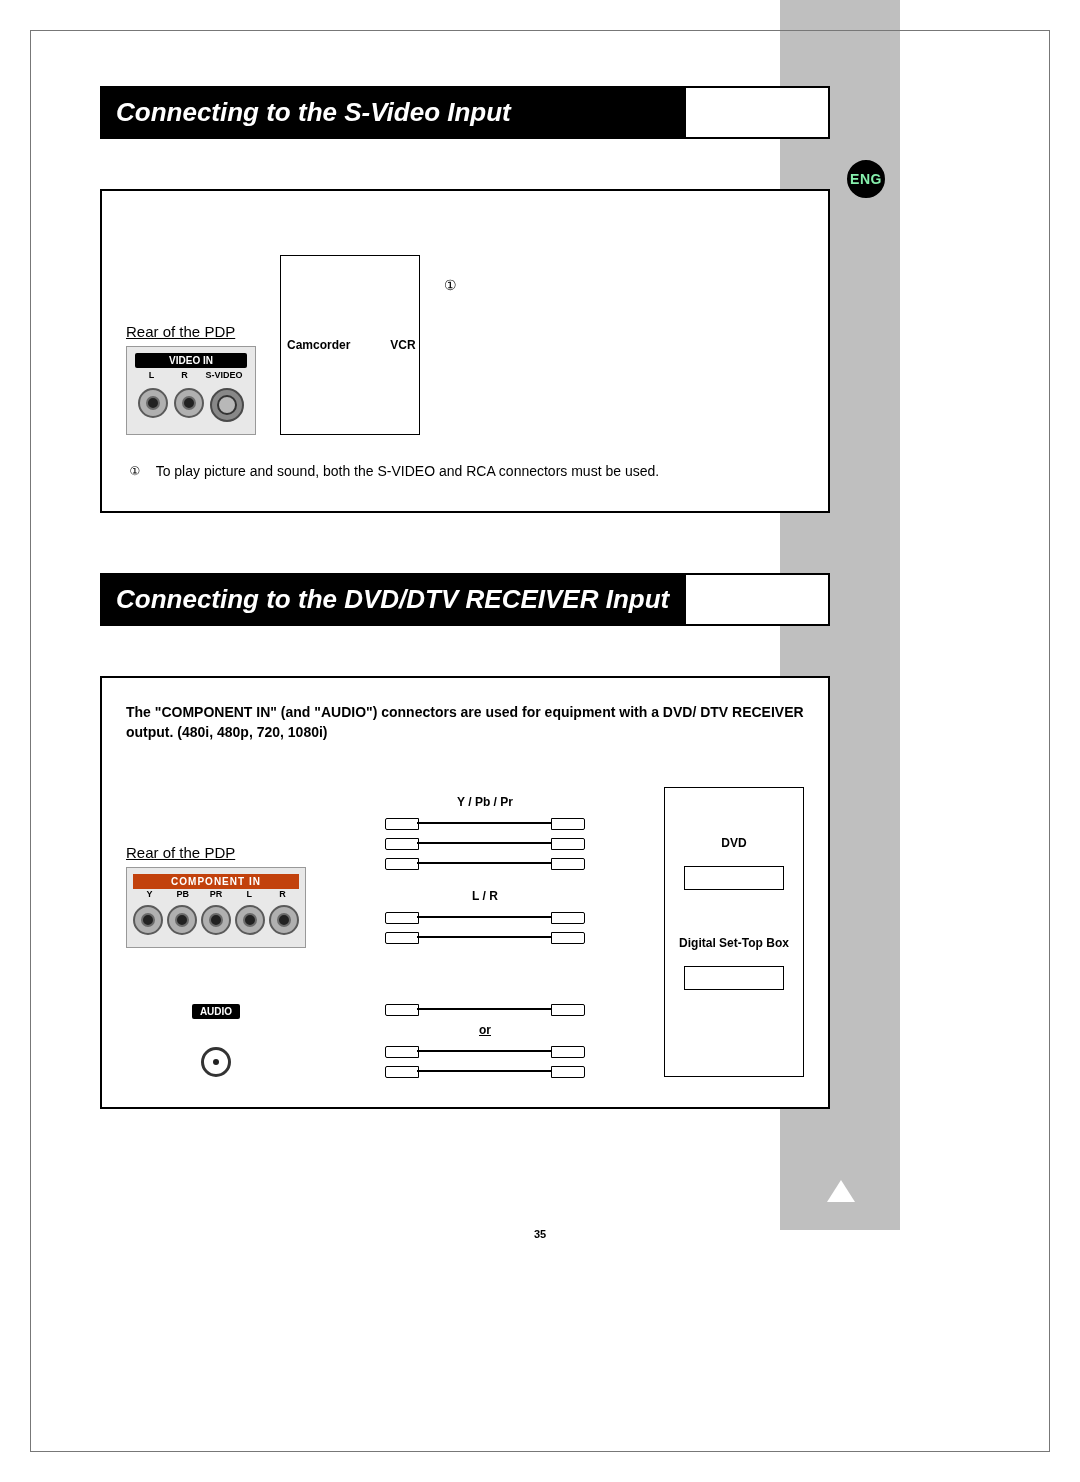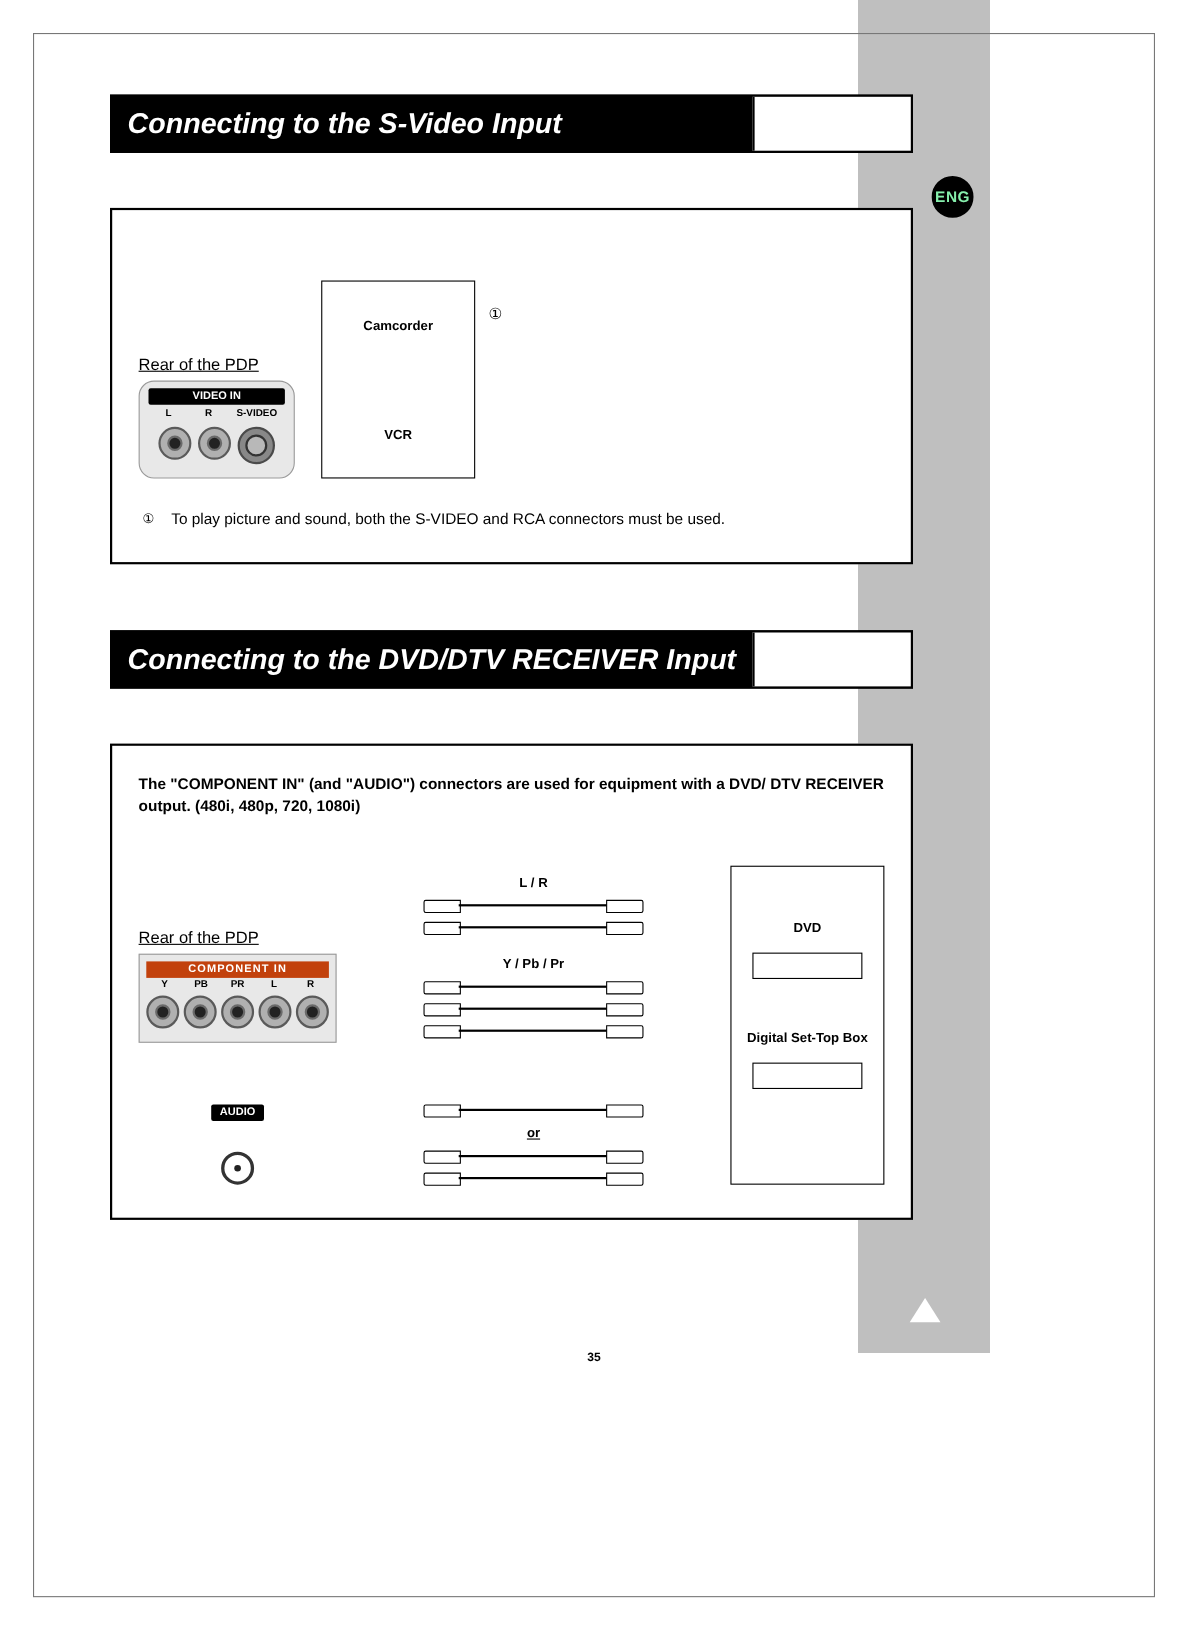--- a/index.html
+++ b/index.html
@@ -83,22 +83,21 @@
     gap:24px;
     margin-top:40px;
   }
   .panel-label {
     font-size:15px;
     text-decoration:underline;
     margin-bottom:6px;
   }
   
   .jack-panel {
-    width:142px;
-    border-radius:14px;
+    width:130px;
   }
   .videoin-hdr {
     background:#000; color:#fff;
     font-size:10px; font-weight:bold;
     text-align:center;
     padding:2px 0;
     border-radius:2px;
   }
   .jack-sublabels { display:flex; font-size:9px; font-weight:bold; }
   .jack-sub { flex:1; text-align:center; padding:2px 0;}
@@ -139,21 +138,21 @@
     background:#fff; border:1.5px solid #000;
   }
   .cable::before{ left:0; border-radius:2px 0 0 2px;}
   .cable::after{ right:0; border-radius:0 2px 2px 0;}
   .cable .wire {
     position:absolute; left:32px; right:32px; top:5px; height:2px; background:#000;
   }
   .device-box {
     width:140px; border:1.5px solid #000; padding:10px 6px;
     text-align:center; font-size:12px; font-weight:bold;
-    display:flex; flex-direction:column; gap:40px;
+    display:flex; flex-direction:row; gap:40px;
     align-items:center; min-height:180px; justify-content:space-around;
   }
   .note-row { margin-top:28px; font-size:14px; }
   .circ-num {
     display:inline-flex; width:18px; height:18px; border-radius:50%;
     border:1.5px solid #000; align-items:center; justify-content:center;
     font-size:12px; margin-right:8px; position:relative; top:-1px;
   }
   .mark-1 {
     position:absolute; font-size:14px;
@@ -299,33 +298,33 @@
         </div>
 
         <div class="audio-panel">
           <div class="audio-hdr">AUDIO</div>
           <div class="audio-jack"></div>
         </div>
       </div>
 
       <div style="display:flex; flex-direction:column; gap:20px; align-items:center; padding-top:12px; flex:1;">
         <div class="cable-group">
+          <div class="cable-label">Y / Pb / Pr</div>
+          <div class="cable">
+              <div class="wire"></div>
+            </div>
+          <div class="cable">
+              <div class="wire"></div>
+            </div>
+          <div class="cable">
+              <div class="wire"></div>
+            </div>
+        </div>
+        <div class="cable-group">
           <div class="cable-label">L / R</div>
-          <div class="cable">
-              <div class="wire"></div>
-            </div>
-          <div class="cable">
-              <div class="wire"></div>
-            </div>
-        </div>
-        <div class="cable-group">
-          <div class="cable-label">Y / Pb / Pr</div>
-          <div class="cable">
-              <div class="wire"></div>
-            </div>
           <div class="cable">
               <div class="wire"></div>
             </div>
           <div class="cable">
               <div class="wire"></div>
             </div>
         </div>
         <div style="height:20px;"></div>
         <div class="cable-group">
           <div class="cable">

